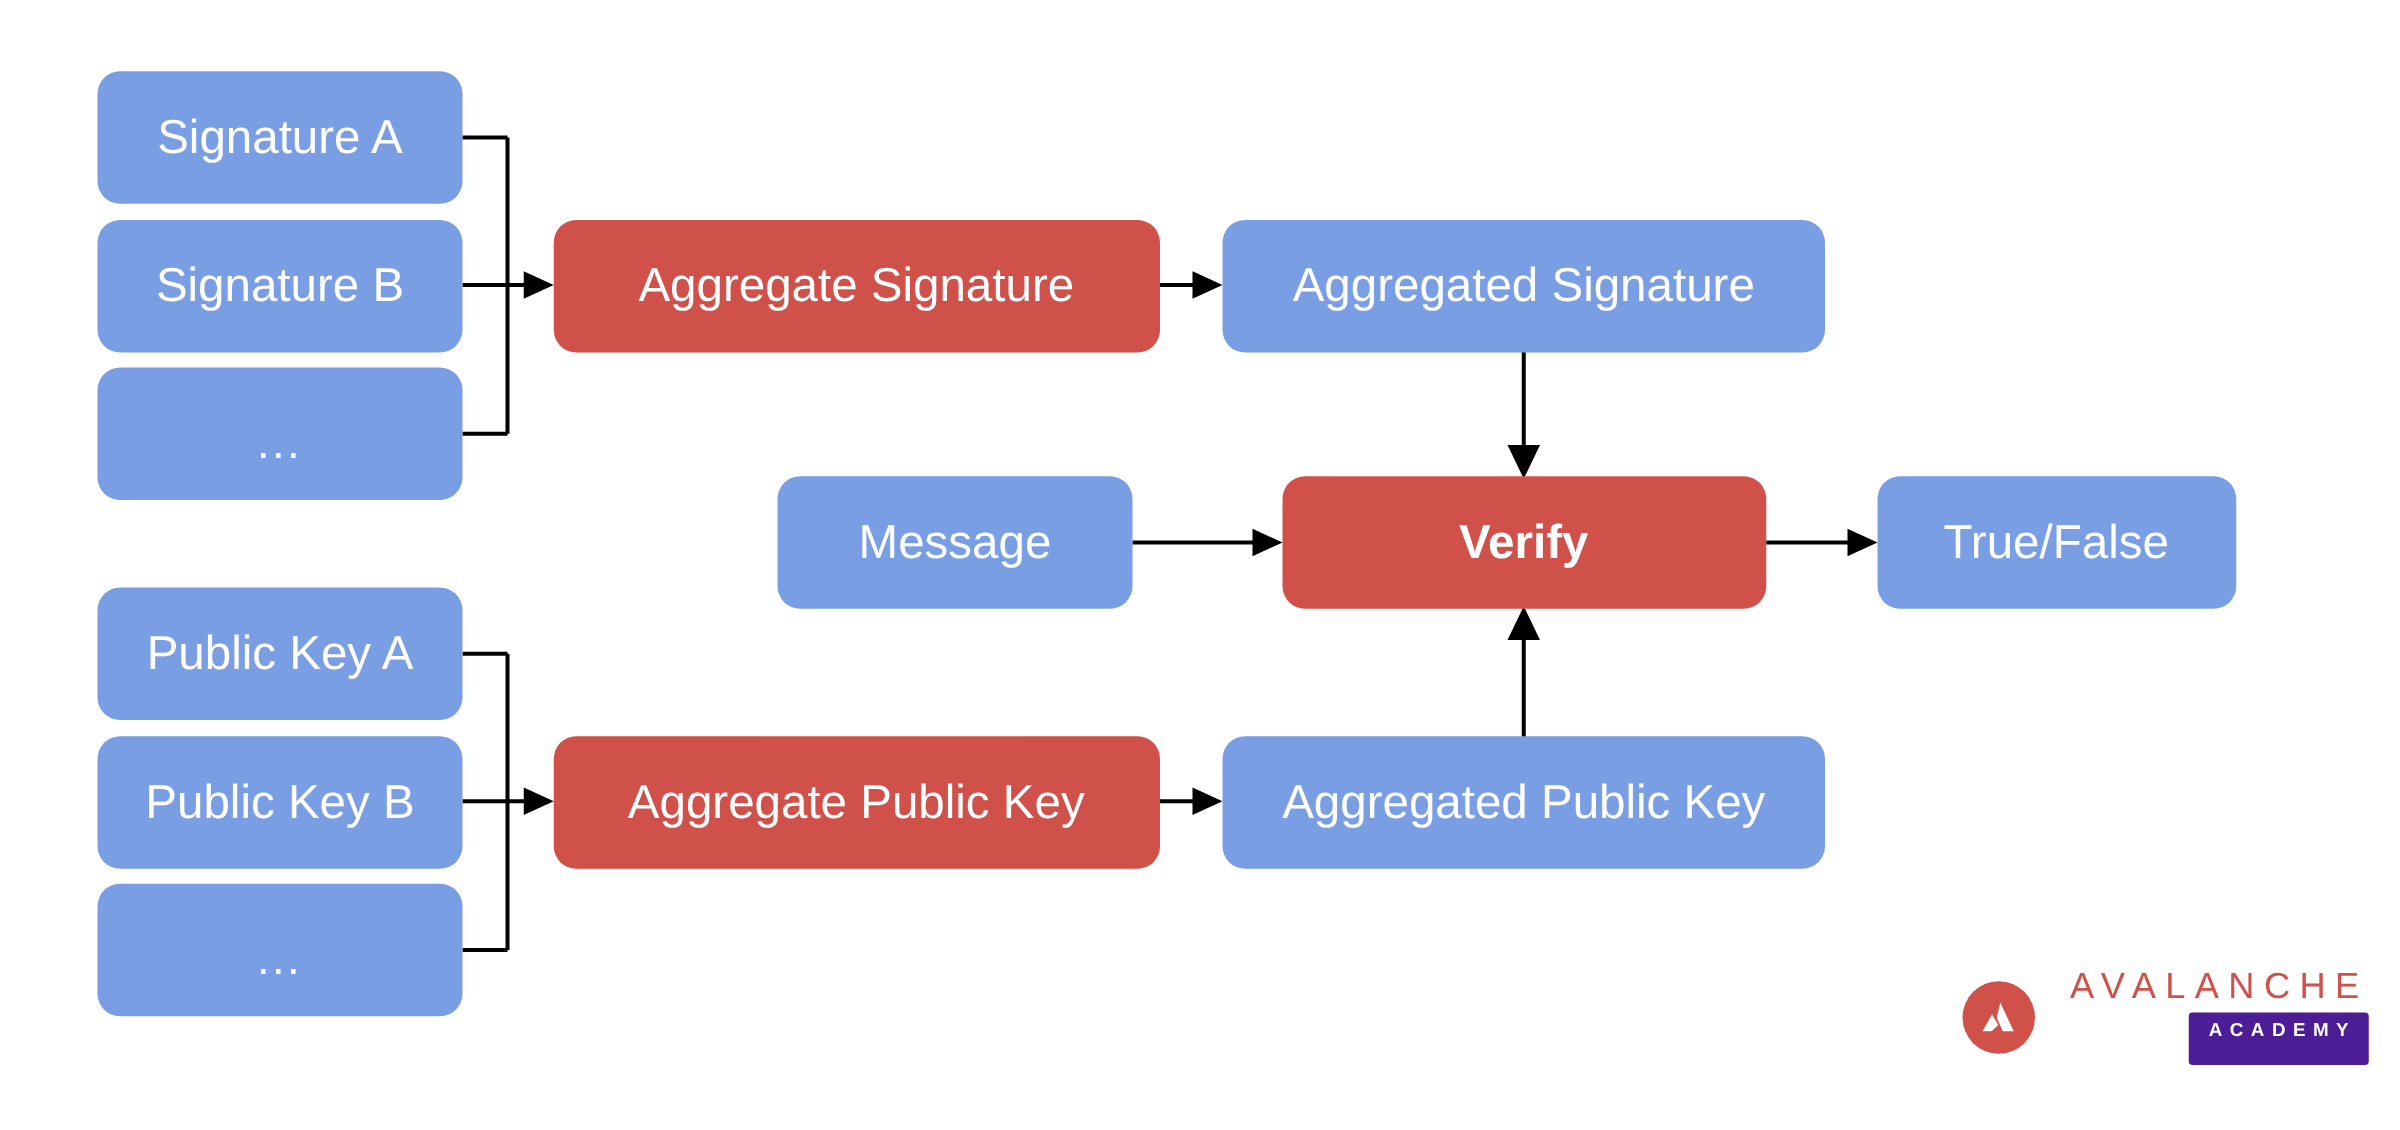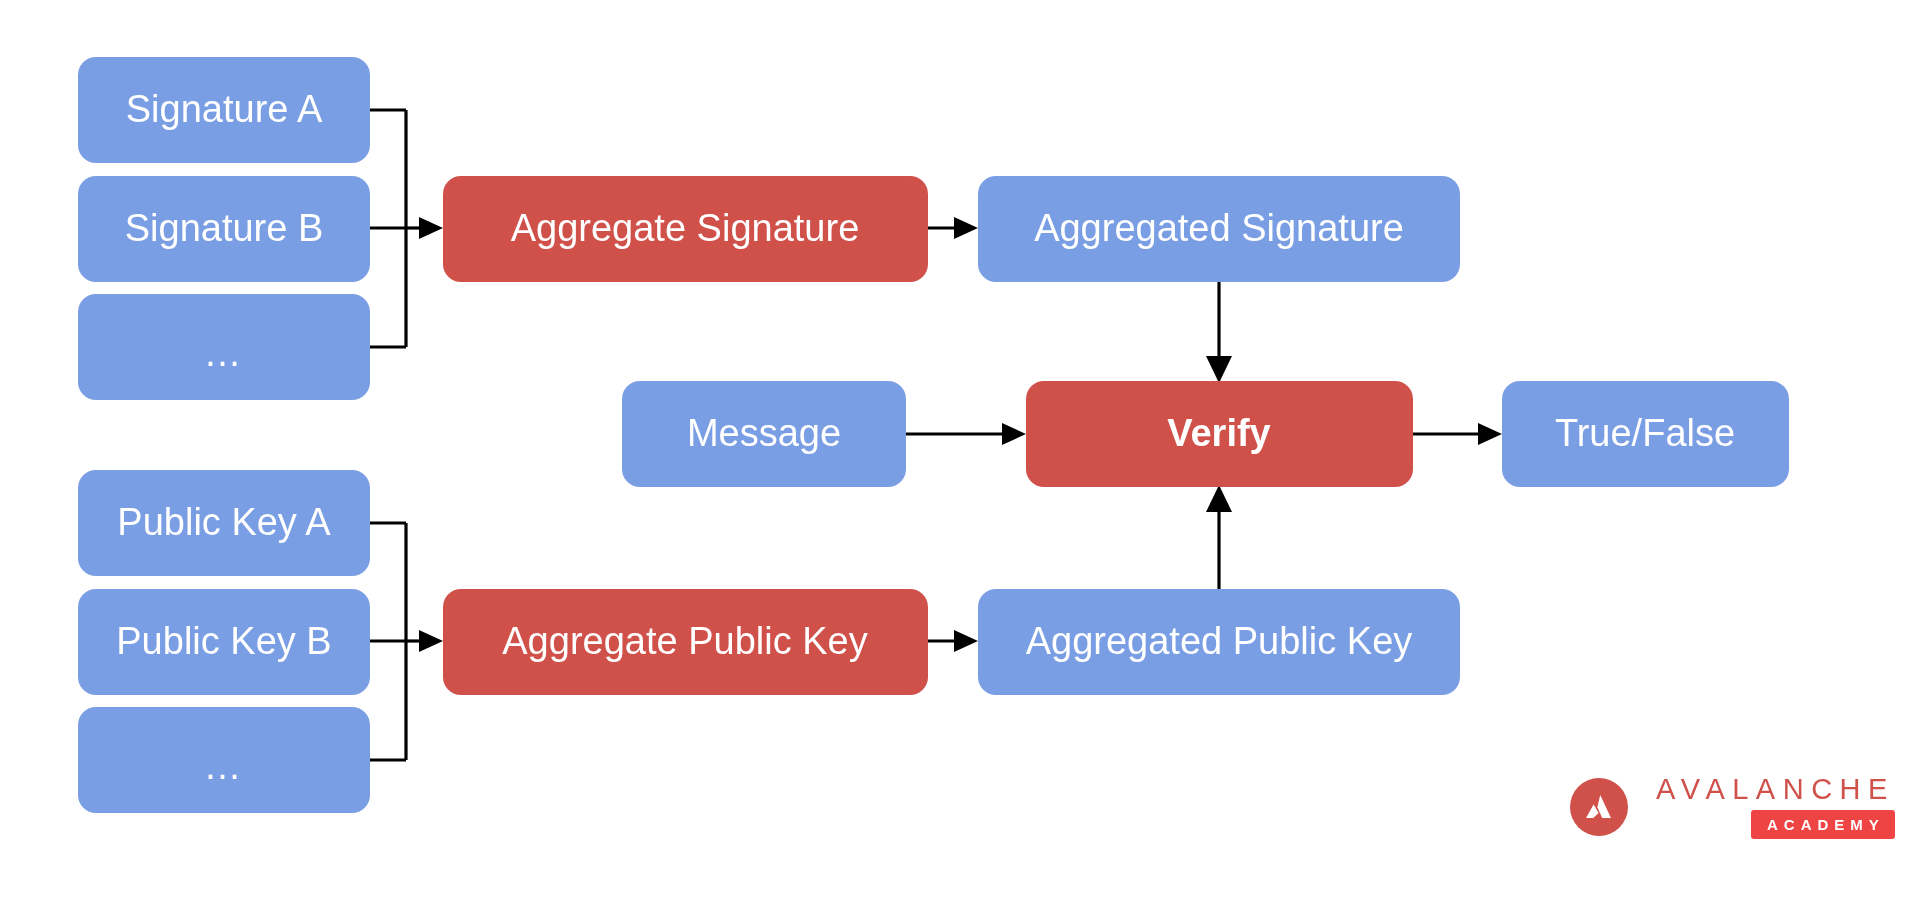--- a/index.html
+++ b/index.html
@@ -80,28 +80,28 @@
   .logo-wordmark {
     color: #d0504a;
     font-family: "Liberation Sans", sans-serif;
     font-size: 29px;
     letter-spacing: 7.5px;
     line-height: 1;
     white-space: nowrap;
     padding-left: 4px;
   }
   .logo-sub {
-    background: #ef4444;
+    background: #4c1d95;
     color: #ffffff;
     font-family: "Liberation Sans", sans-serif;
     font-size: 15px;
     font-weight: bold;
     letter-spacing: 6px;
     line-height: 1;
-    padding: 7px 10px 7px 16px;
+    padding: 7px 10px 20px 16px;
     border-radius: 3px;
     white-space: nowrap;
   }
 </style>
 </head>
 <body>
 
 <div id="diagram-root">
 
   <svg class="canvas" viewBox="0 0 1920 904">

